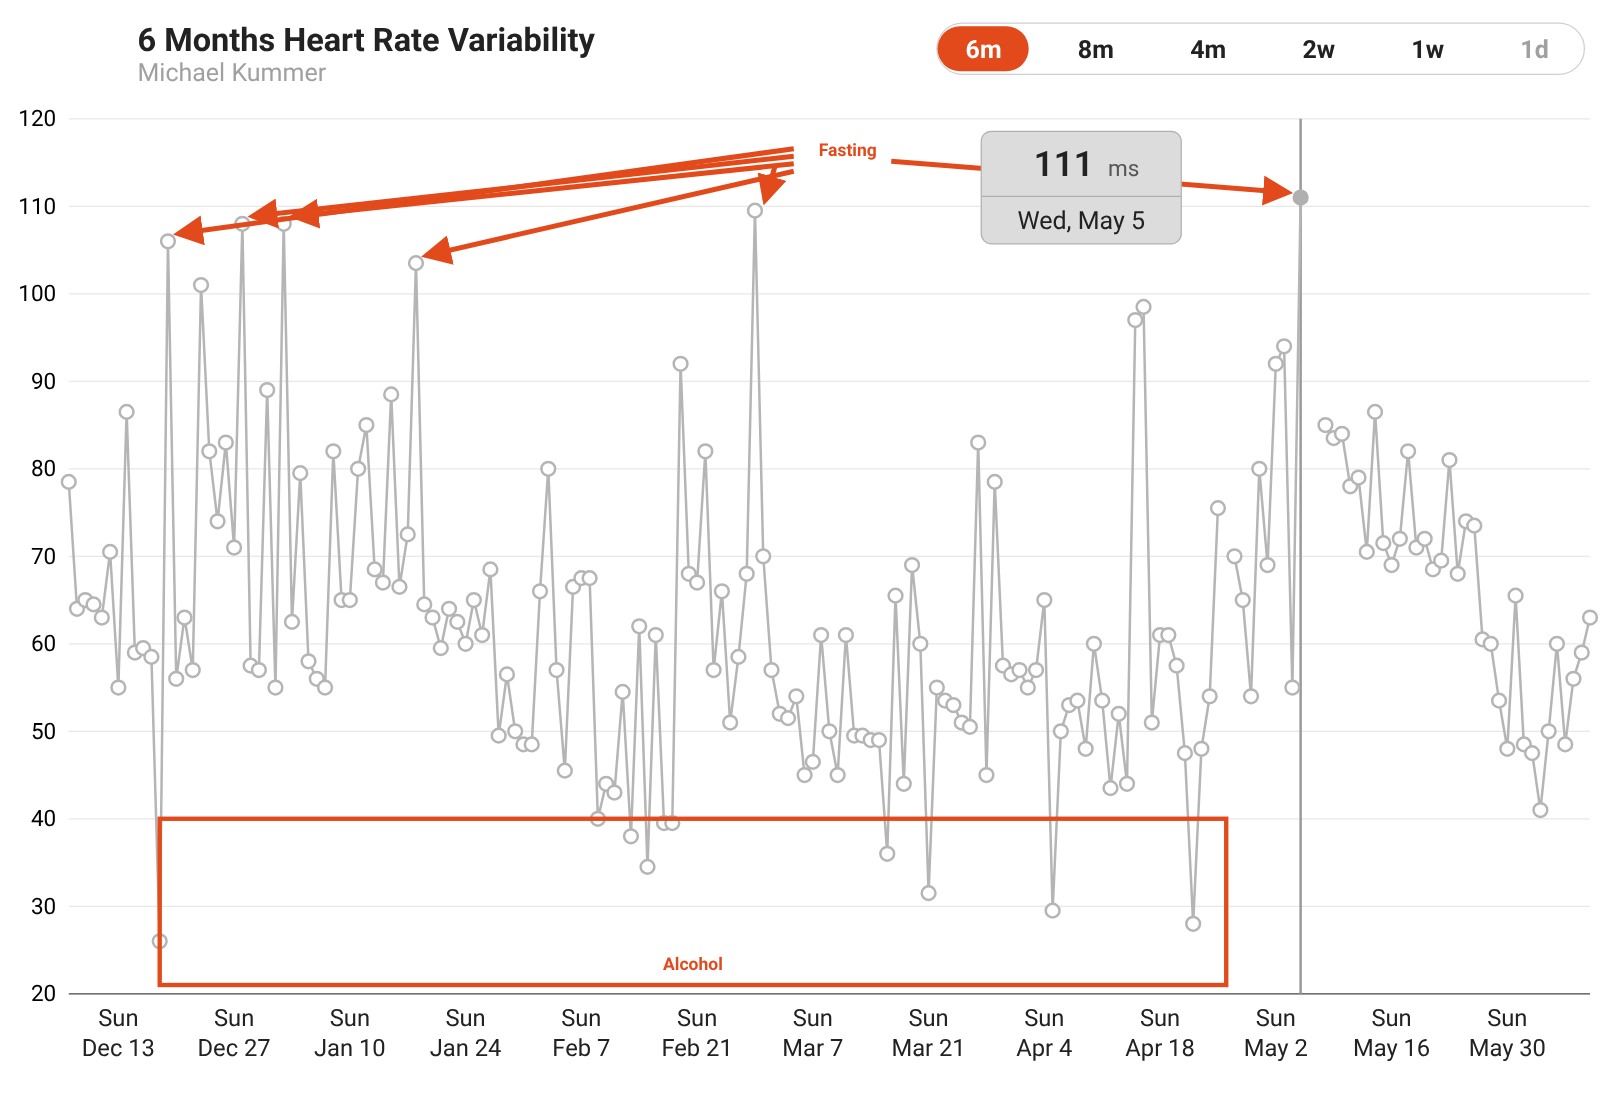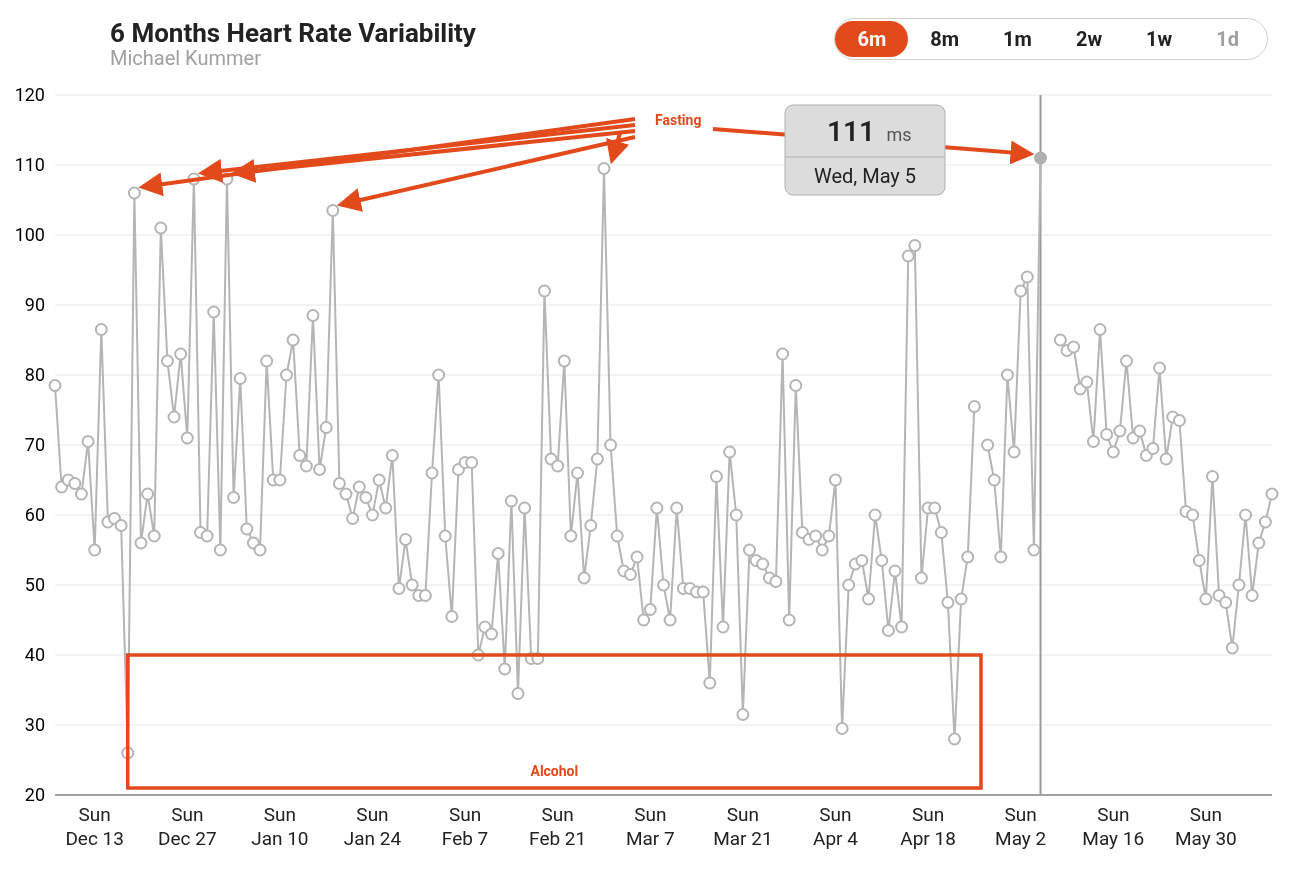--- a/index.html
+++ b/index.html
@@ -35,21 +35,21 @@
     margin-top: -2px;
   }
   .seg {
     display: flex;
     align-items: center;
     background: #fff;
     border: 1px solid #d0d0d0;
     border-radius: 999px;
     height: 40px;
     padding: 0 6px 0 0;
-    gap: 0;
+    gap: 17px;
   }
   .seg .seg-btn {
     font-size: 20px;
     font-weight: 700;
     color: #222;
     padding: 6px 22px;
     border-radius: 999px;
     cursor: pointer;
     user-select: none;
   }
@@ -137,21 +137,21 @@
 
 <div class="page">
   <div class="header">
     <div class="title-block">
       <div class="title">6 Months Heart Rate Variability</div>
       <div class="subtitle">Michael Kummer</div>
     </div>
     <div class="seg">
         <div class="seg-btn active">6m</div>
         <div class="seg-btn">8m</div>
-        <div class="seg-btn">1m</div>
+        <div class="seg-btn">4m</div>
         <div class="seg-btn">2w</div>
         <div class="seg-btn">1w</div>
         <div class="seg-btn muted">1d</div>
       </div>
   </div>
   <svg class="chart">
       <g class="grid">
         <line x1="55" x2="1272" y1="715" y2="715" class="zero"></line>
         <text x="45" y="721" text-anchor="end" font-size="18">20</text>
         <line x1="55" x2="1272" y1="645" y2="645"></line>

